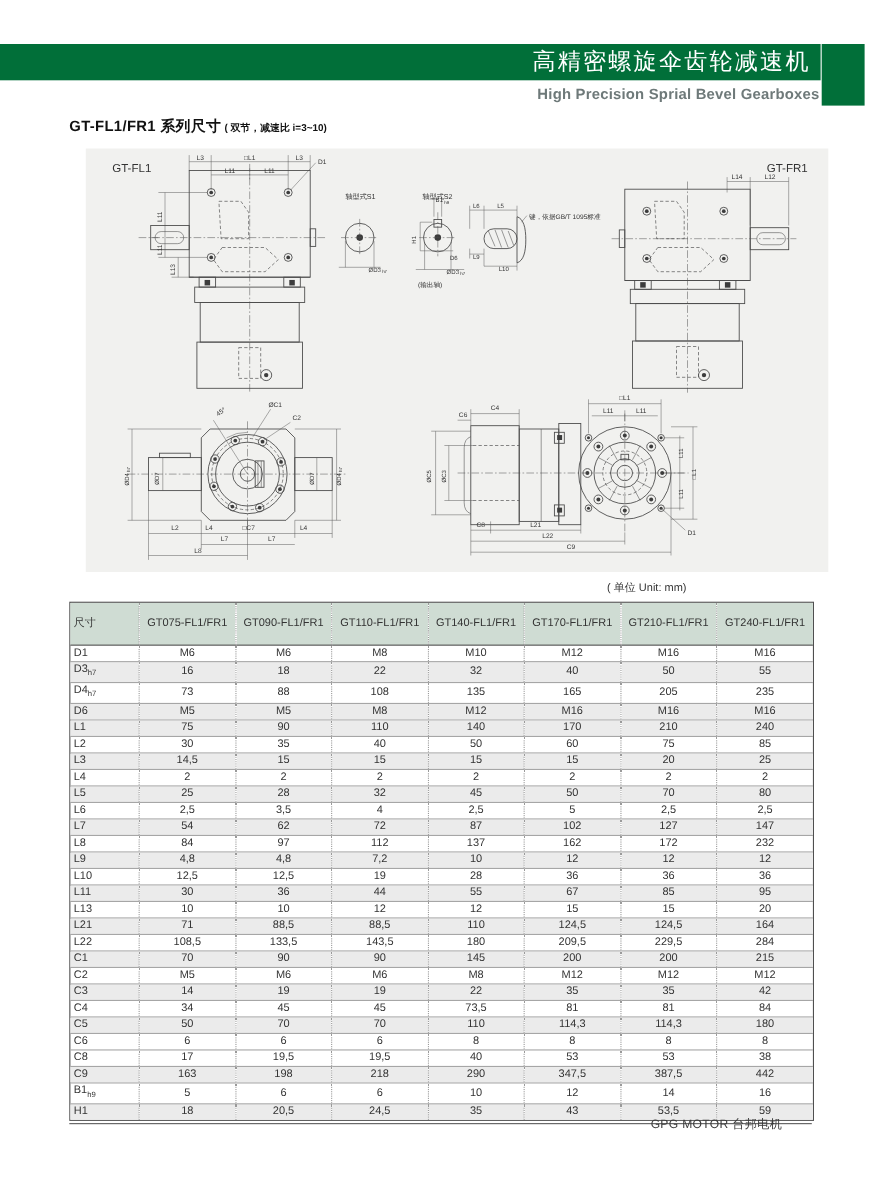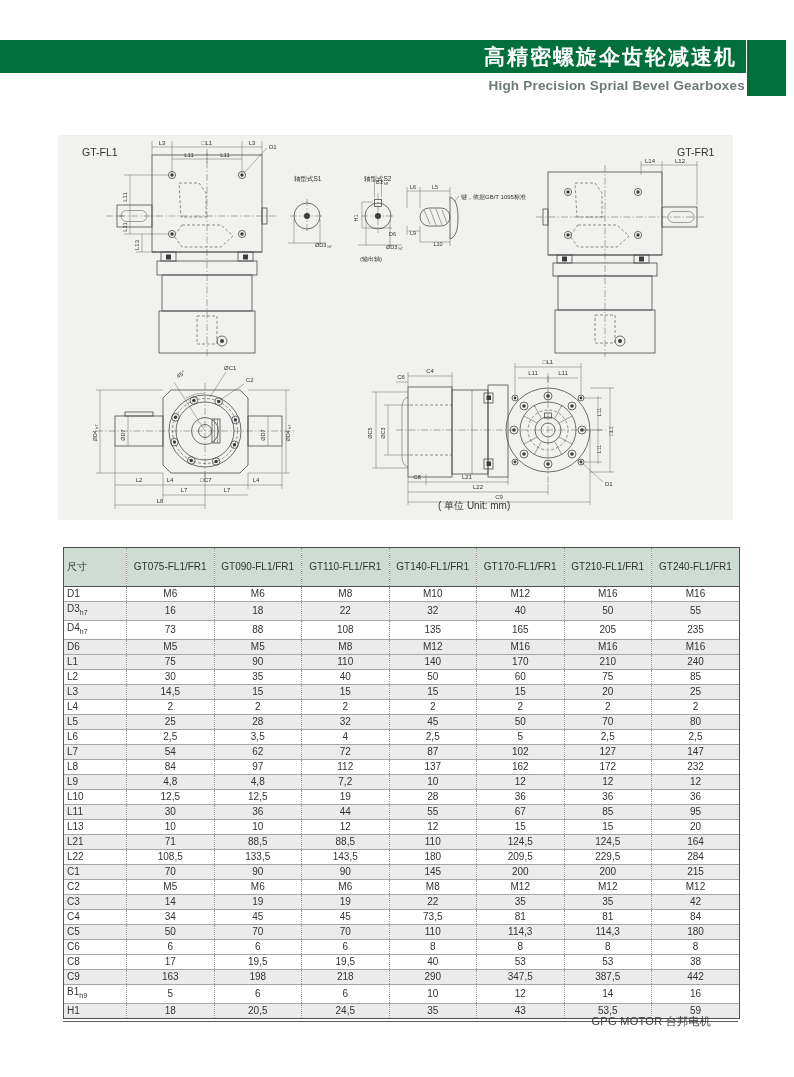--- a/index.html
+++ b/index.html
@@ -1,41 +1,41 @@
 <!DOCTYPE html>
 <html><head>
 <meta charset="utf-8">
 <style>
   html,body{margin:0;padding:0;background:#ffffff;}
   body{font-family:"Liberation Sans","DejaVu Sans",sans-serif;}
   .page{position:relative;width:794px;height:1077px;background:#fff;overflow:hidden;}
 
   .banner{position:absolute;left:0;top:40px;width:746px;height:33px;background:#016f39;}
-  .banner .cn{display:block;text-align:right;color:#fff;font-weight:bold;font-size:21px;
+  .banner .cn{display:block;text-align:right;color:#fff;font-weight:normal;font-size:21px;
     line-height:33px;padding-right:9px;letter-spacing:2px;}
   .corner-block{position:absolute;left:747px;top:40px;width:39px;height:56px;background:#016f39;}
   .subtitle-en{position:absolute;left:0;top:78px;width:745px;text-align:right;
     color:#6e7979;font-weight:bold;font-size:13.5px;letter-spacing:.2px;}
 
   .sec-title{position:absolute;left:63px;top:106px;color:#111;white-space:nowrap;}
   .sec-title .main{font-size:13.5px;font-weight:bold;letter-spacing:.3px;}
   .sec-title .note{font-size:9px;font-weight:bold;margin-left:3px;}
 
-  .panel{position:absolute;left:58px;top:135px;width:675px;height:385px;background:#f1f1ef;}
+  .panel{position:absolute;left:78px;top:135px;width:675px;height:385px;background:#f1f1ef;}
   .panel svg{display:block;}
   .panel text{fill:#333;}
 
   .ln line,.ln rect,.ln path,.ln circle{fill:none;stroke:#4b4b4b;stroke-width:.8;}
   .ln .thin{stroke-width:.5;}
   .ln .dim{stroke-width:.45;stroke:#5a5a5a;}
   .ln .dsh{stroke-dasharray:3,2;stroke-width:.6;}
   .ln .cl{stroke-dasharray:7,2,1.5,2;stroke-width:.45;}
   .ln .blt{fill:#3c3c3c;stroke:none;}
 
-  .unit-note{position:absolute;left:438px;top:499px;width:300px;text-align:left;
+  .unit-note{position:absolute;left:438px;top:527px;width:300px;text-align:center;
     font-size:10px;color:#333;}
 
   .tablewrap{position:absolute;left:63px;top:547px;width:675px;border:1.5px solid #4f4f4f;}
   table.dim-table{border-collapse:collapse;width:100%;table-layout:fixed;font-size:10px;color:#333;}
   .dim-table th{background:#cfdcd3;font-weight:normal;height:14px;line-height:14px;padding:12px 3px;
     border-bottom:1px solid #4f4f4f;border-left:1px dotted #9a9a9a;text-align:center;overflow:hidden;}
   .dim-table th:first-child{border-left:none;text-align:left;width:56px;}
   .dim-table td{height:14px;line-height:14px;padding:0 3px;border-top:1px solid #a6a6a6;
     border-left:1px dotted #9a9a9a;text-align:center;overflow:hidden;}
   .dim-table td:first-child{border-left:none;text-align:left;}
@@ -50,20 +50,23 @@
 <body>
 
 <div class="page">
 
   <div class="banner">
     <span class="cn">高精密螺旋伞齿轮减速机</span>
   </div>
   <div class="corner-block"></div>
   <div class="subtitle-en">High Precision Sprial Bevel Gearboxes</div>
 
+  <div class="sec-title">
+    <span class="main">GT-FL1/FR1 系列尺寸</span><span class="note">( 双节，减速比 i=3~10)</span>
+  </div>
 
   <div class="panel">
     <svg width="675" height="385" viewBox="0 0 675 385">
 
       <g class="ln">
         <line class="dim" x1="94" y1="12" x2="204" y2="12"></line>
         <line class="dim" x1="114" y1="24" x2="184" y2="24"></line>
         <line class="dim" x1="94" y1="6" x2="94" y2="20"></line>
         <line class="dim" x1="114" y1="6" x2="114" y2="38"></line>
         <line class="dim" x1="149" y1="18" x2="149" y2="28"></line>

